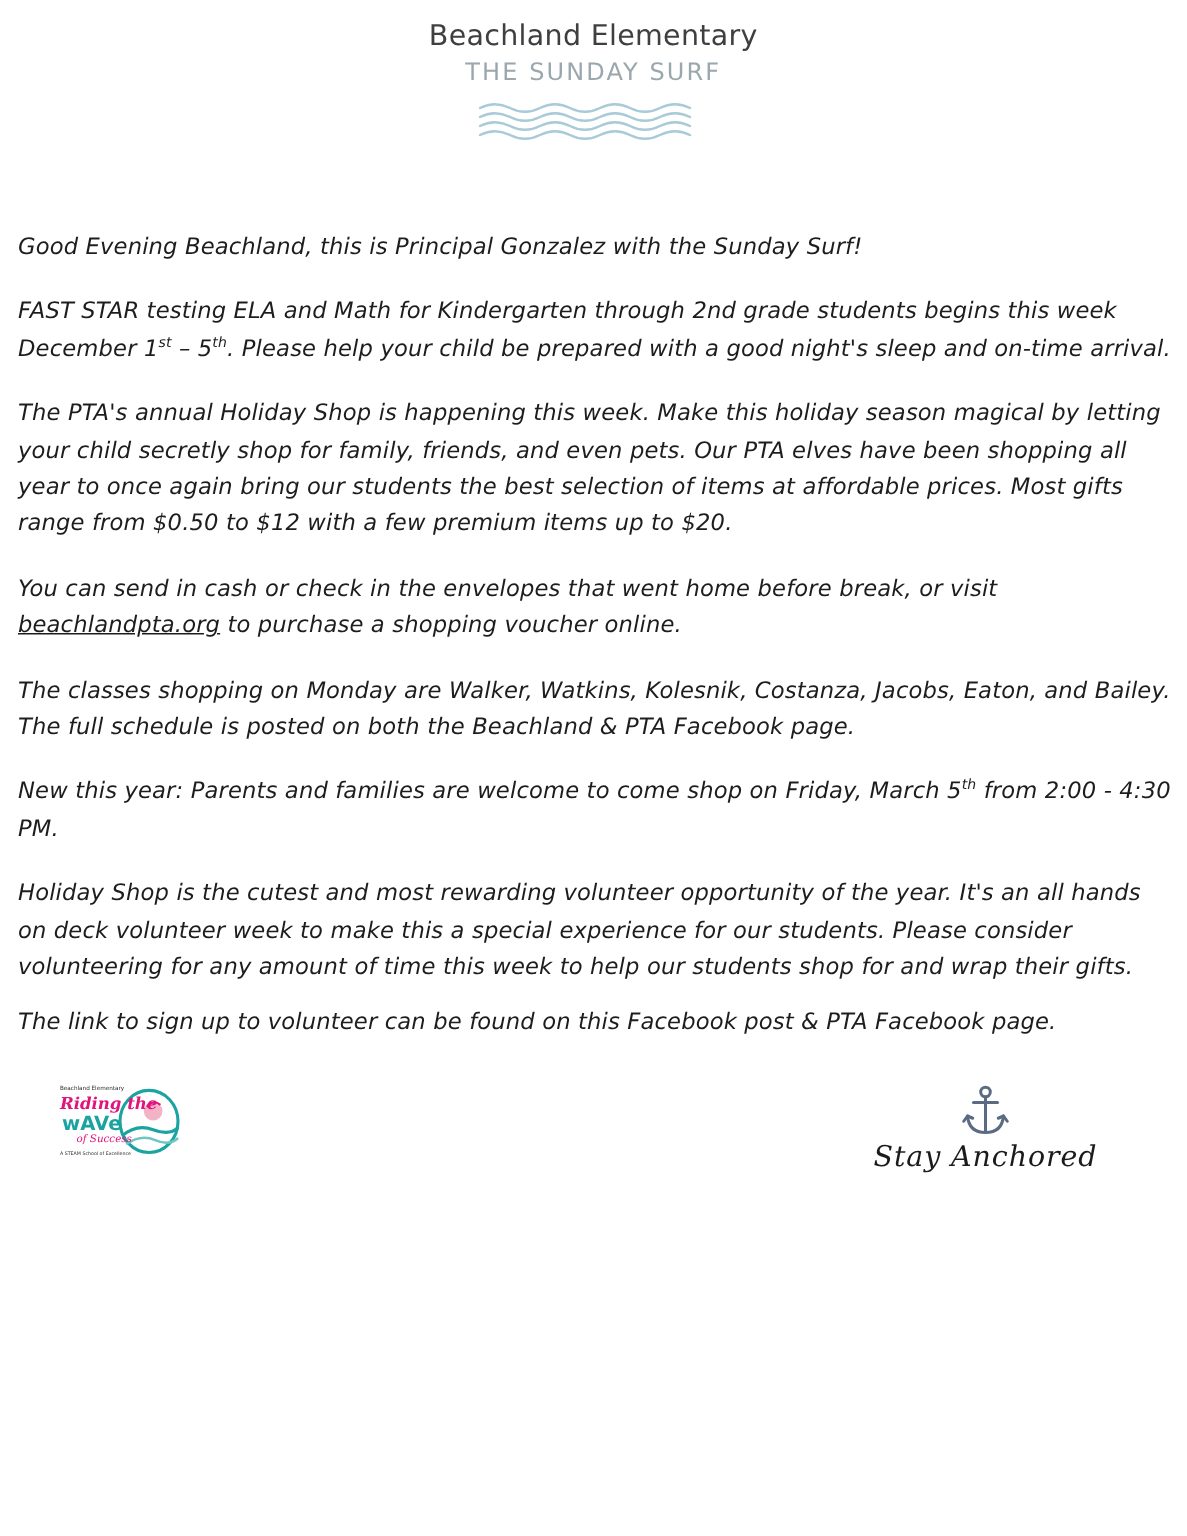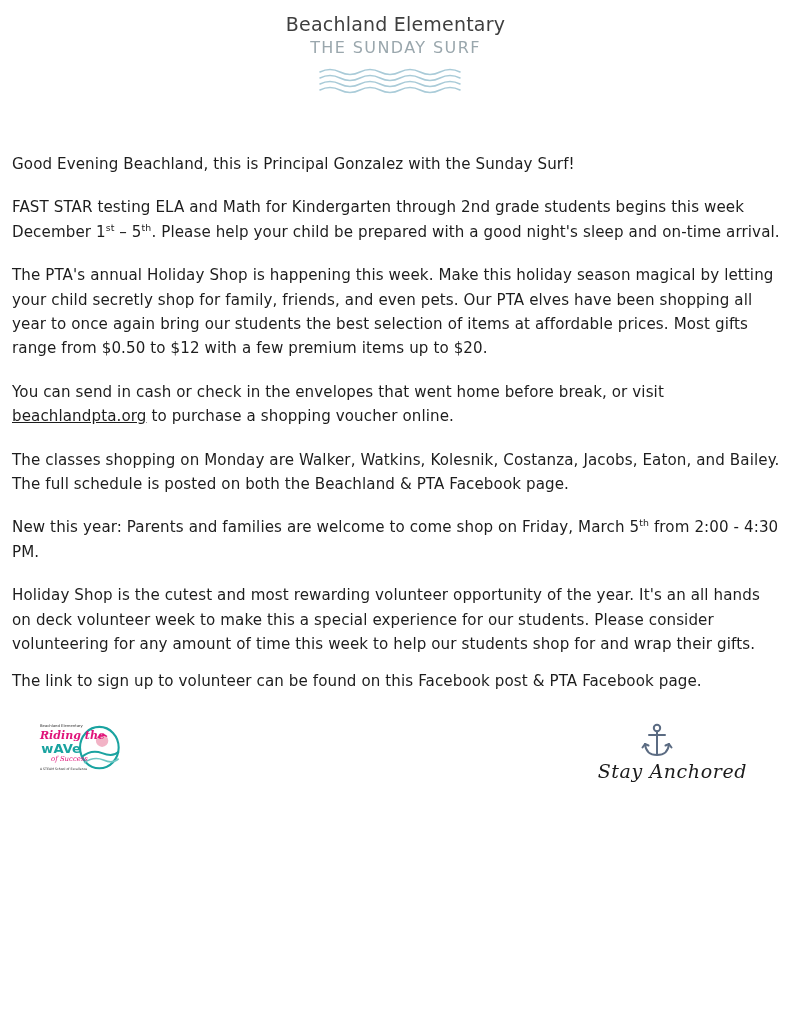--- a/index.html
+++ b/index.html
@@ -55,20 +55,21 @@
     top: 152px;
     width: 770px;
     font-size: 15.1px;
     line-height: 24.4px;
     color: #1d1d1d;
     letter-spacing: 0.1px;
   }
   .para {
     margin: 0 0 19px 0;
     text-align: left;
+    font-style: italic;
   }
   .para.tight {
     margin-bottom: 12px;
   }
   sup {
     font-size: 0.62em;
     vertical-align: super;
     line-height: 0;
     margin-top: 33px;
   }
@@ -104,21 +105,20 @@
     margin: 0 auto 1px auto;
     width: 34px;
     height: 36px;
   }
   .stay-anchored {
     font-family: "DejaVu Serif", serif;
     font-style: italic;
     font-size: 19px;
     color: #1b1b1b;
     letter-spacing: 0.6px;
-    text-align: right;
   }
 </style>
 </head>
 <body>
 
 <div class="page">
 
   <div class="header">
     <div class="school-name">Beachland Elementary</div>
     <div class="newsletter-name">THE SUNDAY SURF</div>

